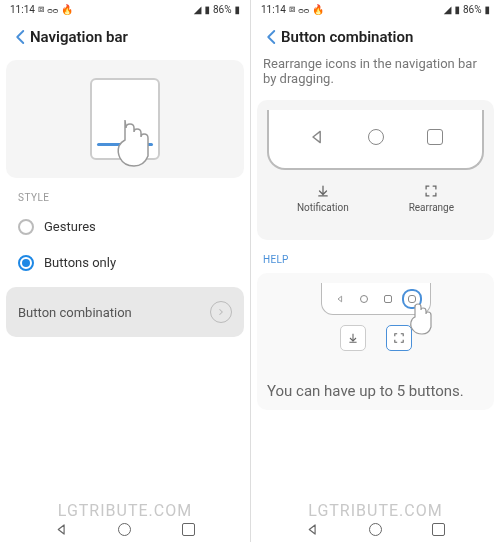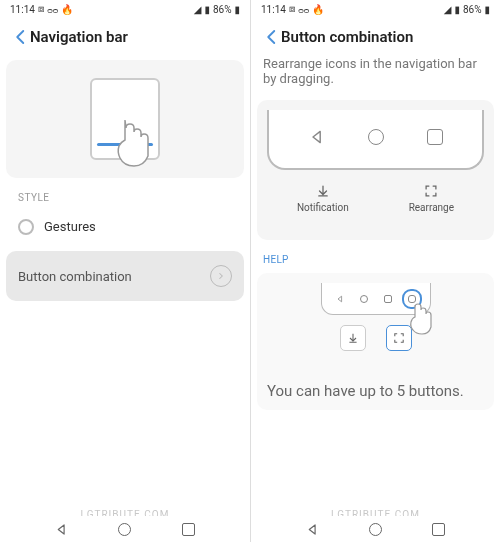--- a/index.html
+++ b/index.html
@@ -42,21 +42,21 @@
 .mini-nav{width:110px;border:1.5px solid #bbb;border-top:none;border-radius:0 0 12px 12px;height:32px;background:#fff;display:flex;align-items:center;justify-content:space-around;padding:0 6px}
 .mini-btn{width:8px;height:8px;border:1px solid #888}
 .mini-btn.tri{border:none}
 .mini-btn.circ{border-radius:50%}
 .mini-btn.sq{border-radius:2px}
 .mini-btn.highlight{outline:2px solid #4a90d9;outline-offset:4px;border-radius:3px}
 .drag-demo{display:flex;gap:20px;align-items:center}
 .demo-slot{width:26px;height:26px;border:1.5px solid #ccc;border-radius:5px;background:#fff;display:flex;align-items:center;justify-content:center}
 .demo-slot.hint{border-color:#4a90d9}
 .help-text{font-size:15px;color:#666;align-self:flex-start;margin-top:21px}
-.watermark{position:absolute;bottom:22px;left:0;right:0;text-align:center;font-size:10px;color:#c8c8c8;letter-spacing:1px}
+.watermark{position:absolute;bottom:22px;left:0;right:0;text-align:center;font-size:16px;color:#c8c8c8;letter-spacing:1px}
 .sys-nav{position:absolute;bottom:0;left:0;right:0;height:26px;background:#fff;display:flex;align-items:center;justify-content:space-around;padding:0 30px}
 .sys-btn{width:13px;height:13px;border:1.5px solid #666}
 .sys-btn.tri{border:none}
 .sys-btn.circ{border-radius:50%}
 .sys-btn.sq{border-radius:2px}
 svg{display:block}
 </style>
 </head>
 <body>
 
@@ -94,20 +94,24 @@
         </svg>
       </div>
     </div>
 
     <div class="section-label">STYLE</div>
 
     <div class="radio-row">
       <span class="radio"></span>
       <span class="radio-label">Gestures</span>
     </div>
+    <div class="radio-row">
+      <span class="radio selected"></span>
+      <span class="radio-label">Buttons only</span>
+    </div>
 
     <div class="combo-row">
       <span class="combo-label">Button combination</span>
       <span class="chev">
         <svg viewBox="0 0 24 24">
             <path d="M9 6l6 6-6 6" stroke="#bbb" stroke-width="2.5" fill="none" stroke-linecap="round"></path>
           </svg>
       </span>
     </div>
   </div>

